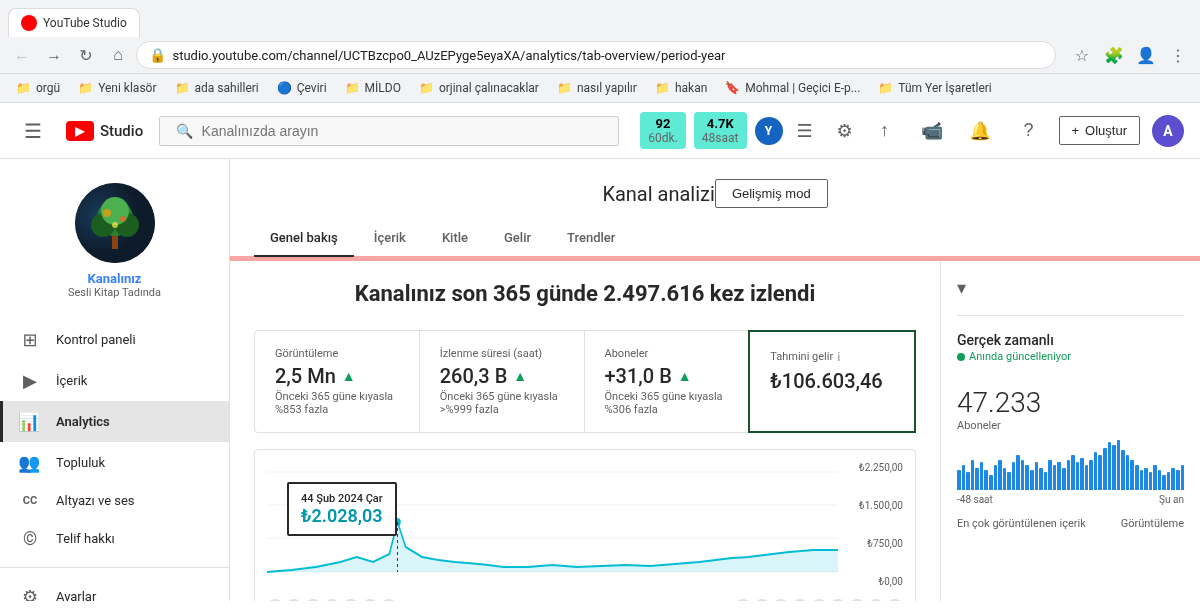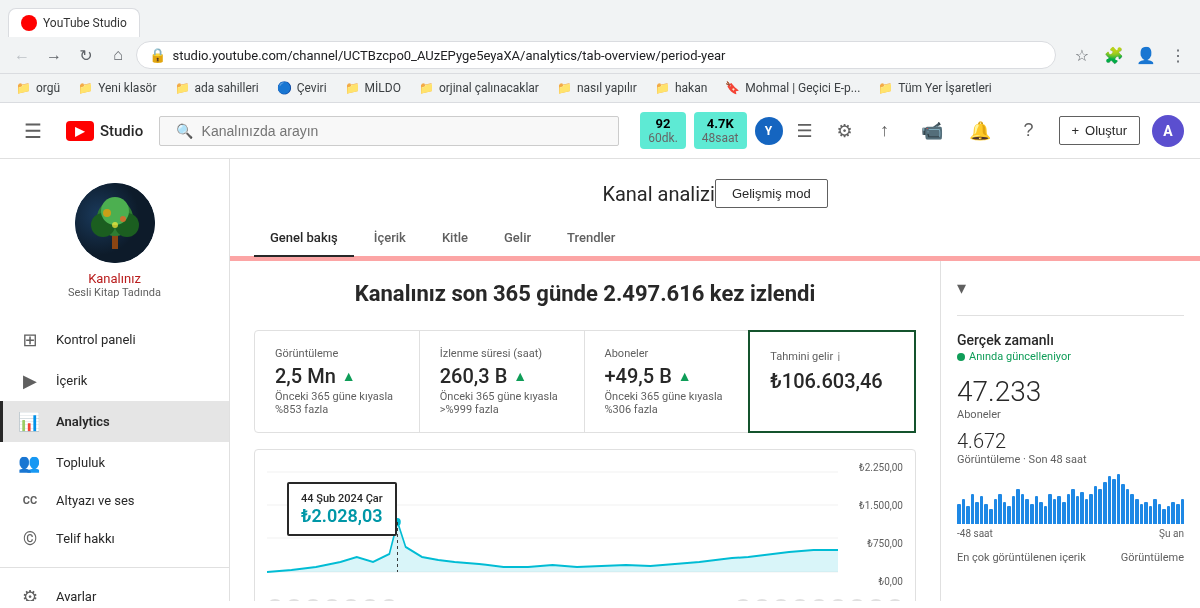--- a/index.html
+++ b/index.html
@@ -209,21 +209,21 @@
       overflow: hidden;
       margin-bottom: 8px;
       position: relative;
     }
     .channel-avatar-img {
       width: 100%; height: 100%;
       background: radial-gradient(circle at 30% 40%, #1a3a5c, #0d1b2a);
       display: flex; align-items: center; justify-content: center;
       font-size: 28px;
     }
-    .channel-name { font-size: 13px; font-weight: 400; color: #b91c1c; }
+    .channel-name { font-size: 13px; font-weight: 700; color: #3b82f6; }
     .channel-subtitle { font-size: 11px; color: #606060; text-align: center; }
 
     .sidebar-nav { padding: 4px 0; }
     .sidebar-item {
       display: flex; align-items: center; gap: 16px;
       padding: 10px 20px;
       cursor: pointer;
       color: #282828;
       font-size: 13px;
       border-radius: 0;
@@ -353,21 +353,21 @@
       padding: 16px;
       background: #fff;
     }
     .realtime-header {
       font-size: 14px; font-weight: 500; color: #282828;
       margin-bottom: 2px;
     }
     .realtime-sub {
       font-size: 11px; color: #0f9d58;
       display: flex; align-items: center; gap: 4px;
-      margin-bottom: 12px;
+      margin-bottom: 23px;
     }
     .green-dot {
       width: 8px; height: 8px;
       background: #0f9d58;
       border-radius: 50%;
     }
 
     .realtime-stat {
     }
     .realtime-num {
@@ -618,21 +618,21 @@
               <div class="stat-card-label">İzlenme süresi (saat)</div>
               <div class="stat-card-value">
                 <span>260,3 B</span>
                 <span class="up-arrow">▲</span>
               </div>
               <div class="stat-card-change">Önceki 365 güne kıyasla &gt;%999 fazla</div>
             </div>
             <div class="stat-card">
               <div class="stat-card-label">Aboneler</div>
               <div class="stat-card-value">
-                <span>+49,5 B</span>
+                <span>+31,0 B</span>
                 <span class="up-arrow">▲</span>
               </div>
               <div class="stat-card-change">Önceki 365 güne kıyasla %306 fazla</div>
             </div>
             <div class="stat-card highlighted">
               <div class="stat-card-label" style="display:flex;align-items:center;gap:4px;">
                 Tahmini gelir
                 <span style="font-size:12px;color:#888;">ℹ</span>
               </div>
               <div class="stat-card-value">
@@ -708,24 +708,20 @@
             <div class="realtime-sub">
               <div class="green-dot"></div>
               <span>Anında güncelleniyor</span>
             </div>
 
             <div class="realtime-stat">
               <div class="realtime-num">47.233</div>
               <div class="realtime-label">Aboneler</div>
             </div>
 
-            <div>
-              <div class="realtime-views">4.672</div>
-              <div class="realtime-views-label">Görüntüleme · Son 48 saat</div>
-            </div>
 
             
             <div class="mini-bar-chart" id="mini-bar-chart">
             <div style="flex: 1 1 0%; background: rgb(30, 136, 229); height: 40%; border-radius: 1px 1px 0px 0px; min-width: 3px;"></div>
                 <div style="flex: 1 1 0%; background: rgb(30, 136, 229); height: 50%; border-radius: 1px 1px 0px 0px; min-width: 3px;"></div>
                 <div style="flex: 1 1 0%; background: rgb(30, 136, 229); height: 36%; border-radius: 1px 1px 0px 0px; min-width: 3px;"></div>
                 <div style="flex: 1 1 0%; background: rgb(30, 136, 229); height: 60%; border-radius: 1px 1px 0px 0px; min-width: 3px;"></div>
                 <div style="flex: 1 1 0%; background: rgb(30, 136, 229); height: 44%; border-radius: 1px 1px 0px 0px; min-width: 3px;"></div>
                 <div style="flex: 1 1 0%; background: rgb(30, 136, 229); height: 56%; border-radius: 1px 1px 0px 0px; min-width: 3px;"></div>
                 <div style="flex: 1 1 0%; background: rgb(30, 136, 229); height: 40%; border-radius: 1px 1px 0px 0px; min-width: 3px;"></div>

